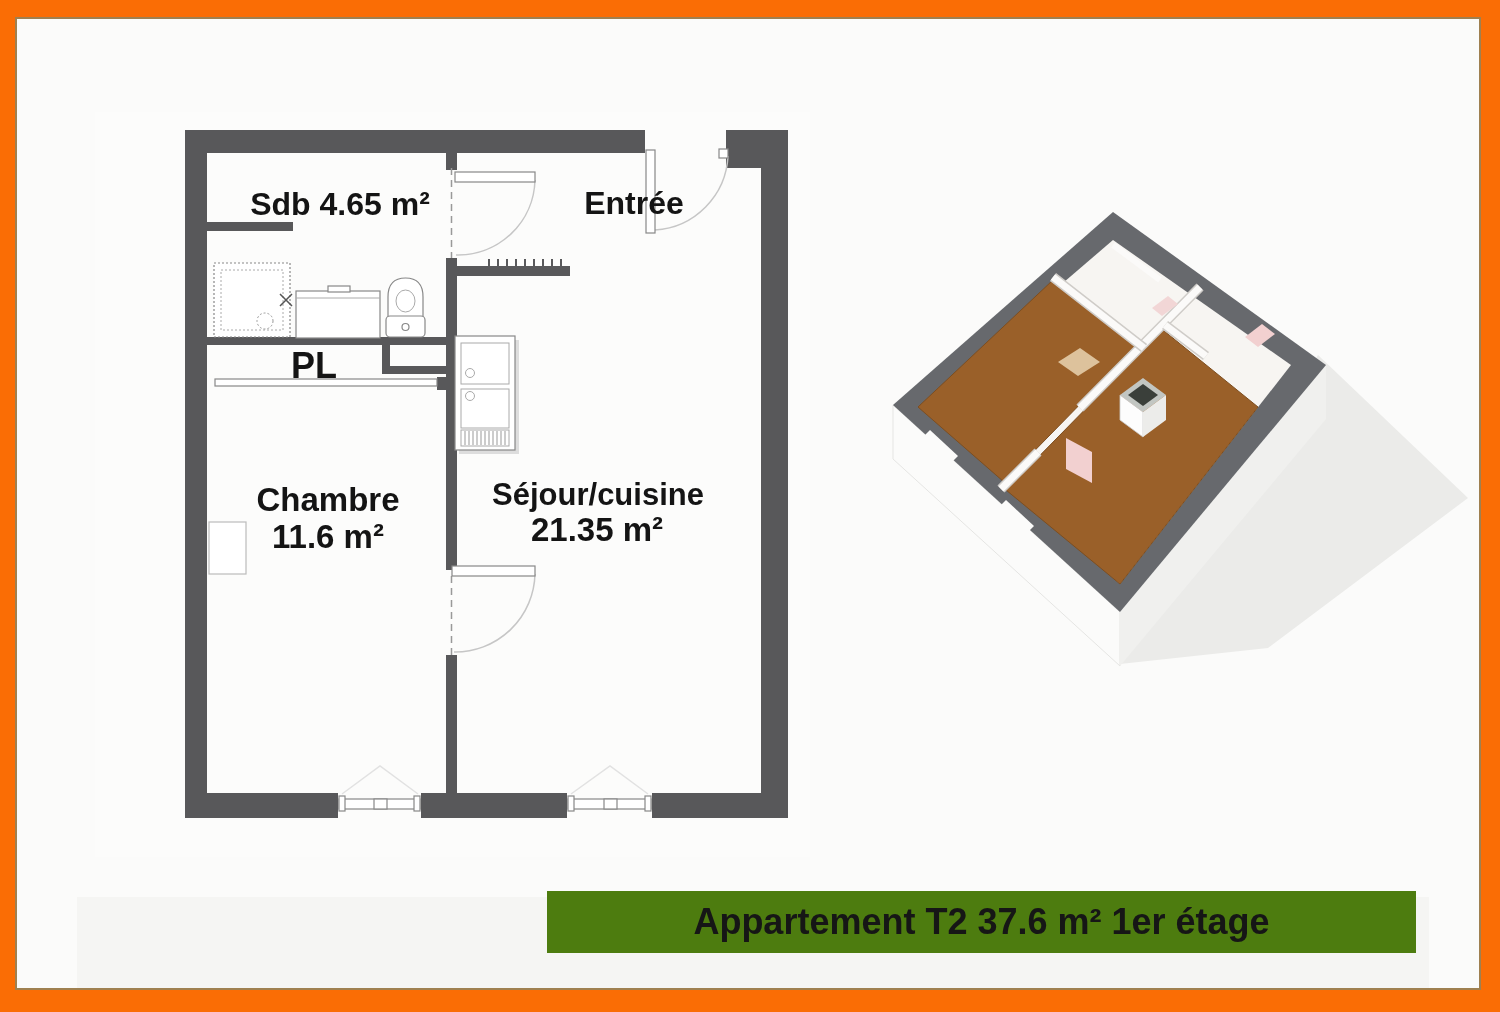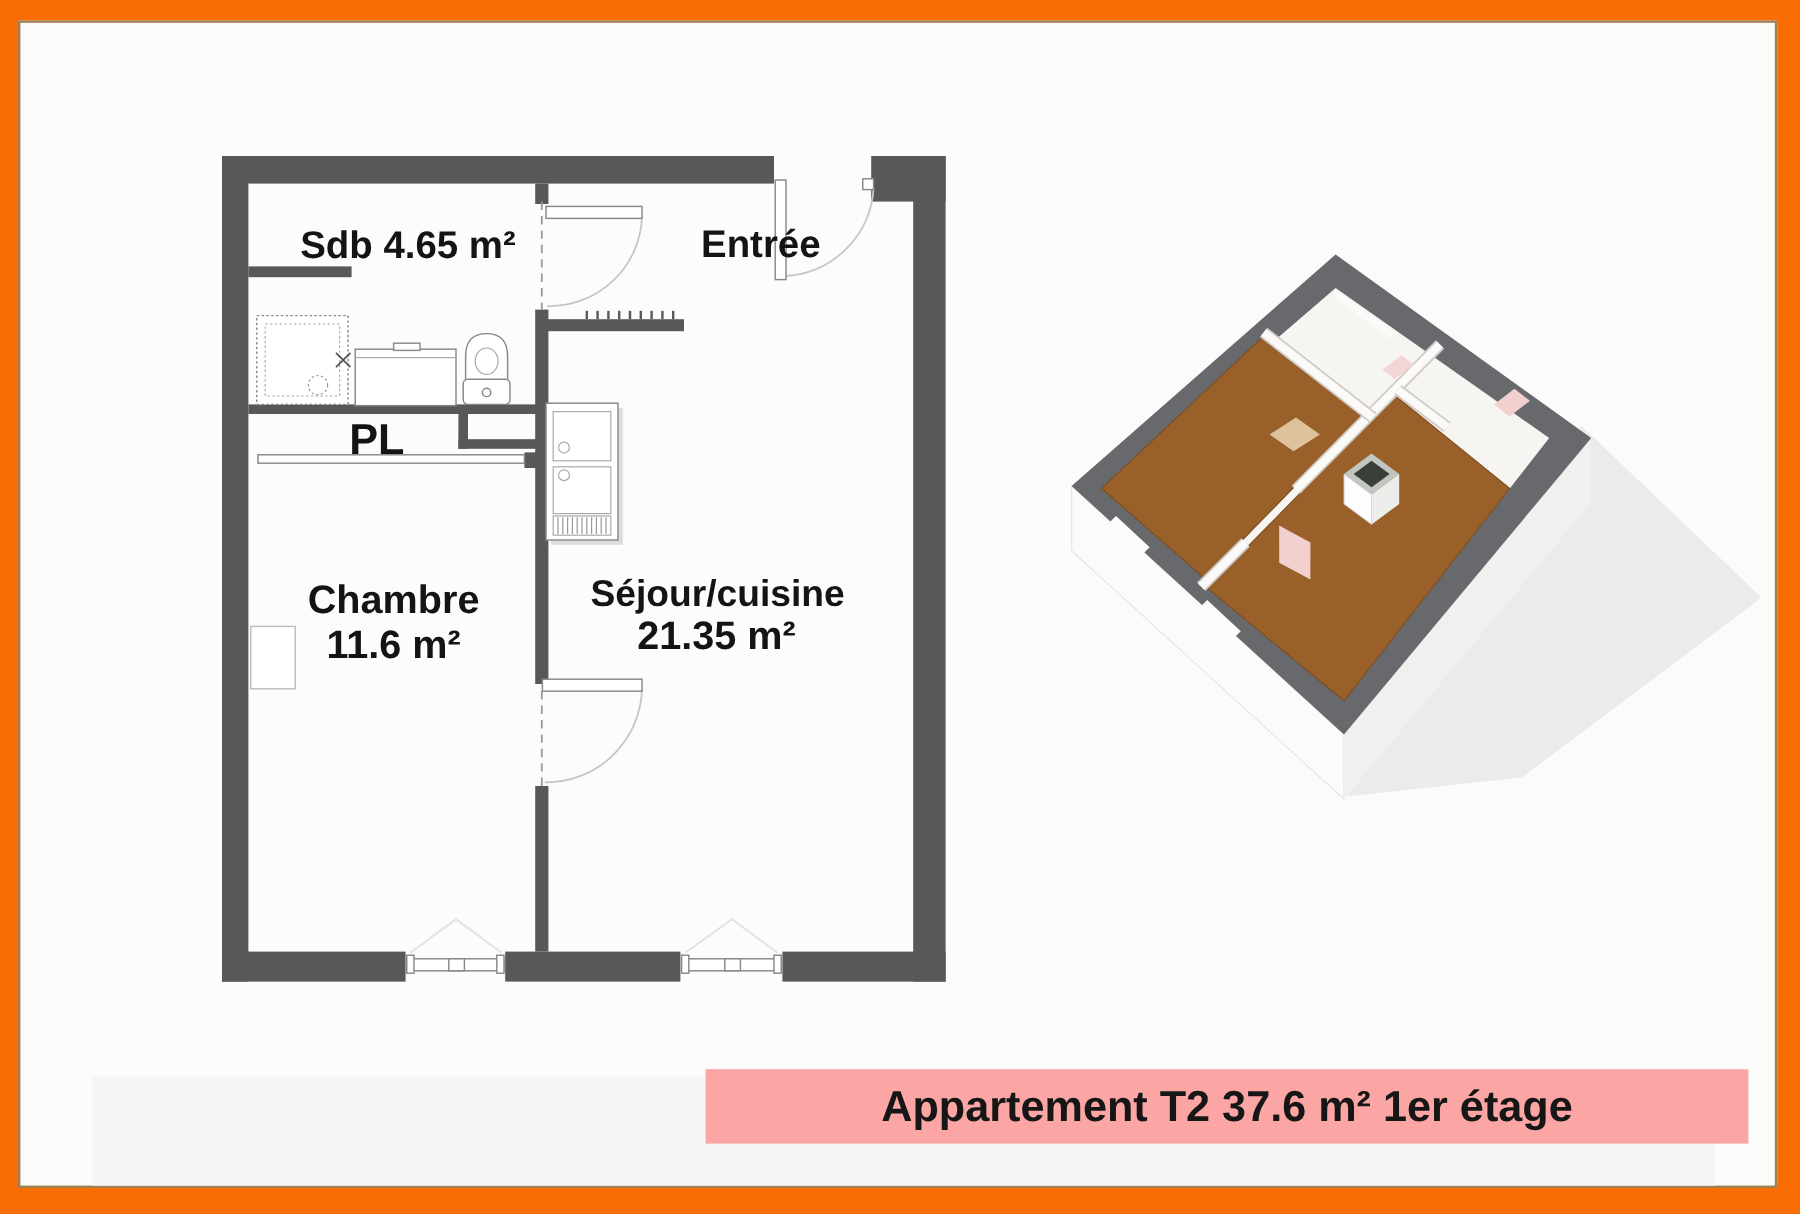--- a/index.html
+++ b/index.html
@@ -1,21 +1,21 @@
 <!DOCTYPE html>
 <html><head>
 <meta charset="utf-8">
 <style>
   html,body{margin:0;padding:0;background:#fff;}
   .frame{position:relative;width:1500px;height:1012px;background:#FA6D05;overflow:hidden;
          font-family:"Liberation Sans",sans-serif;}
   .inner{position:absolute;left:15px;top:17px;width:1466px;height:973px;
          background:#fbfbfa;border:2px solid #9F8050;box-sizing:border-box;}
   .gray-strip{position:absolute;left:60px;top:878px;width:1352px;height:91px;background:#f5f5f3;}
-  .caption-panel{position:absolute;left:571px;top:872px;width:869px;height:62px;background:#fca5a5;
+  .caption-panel{position:absolute;left:530px;top:872px;width:869px;height:62px;background:#4d7c0f;
                  display:flex;align-items:center;justify-content:center;text-align:center;}
   .caption-text{font-size:36px;font-weight:bold;color:#161616;white-space:nowrap;letter-spacing:0px;}
   svg.plan-layer{position:absolute;left:0;top:0;width:1500px;height:1012px;}
   .wall{fill:#58585A;}
   .fx{fill:#ffffff;stroke:#888888;stroke-width:1.2;}
   .fx2{fill:none;stroke:#aaaaaa;stroke-width:1;}
   .arc{fill:none;stroke:#c6c6c6;stroke-width:1.5;}
   .dash{stroke:#999999;stroke-width:1.5;stroke-dasharray:7 5;fill:none;}
   .lbl{font-family:"Liberation Sans",sans-serif;font-weight:bold;fill:#141414;text-anchor:middle;}
   .wtri{fill:none;stroke:#e2e2e2;stroke-width:1.5;}

